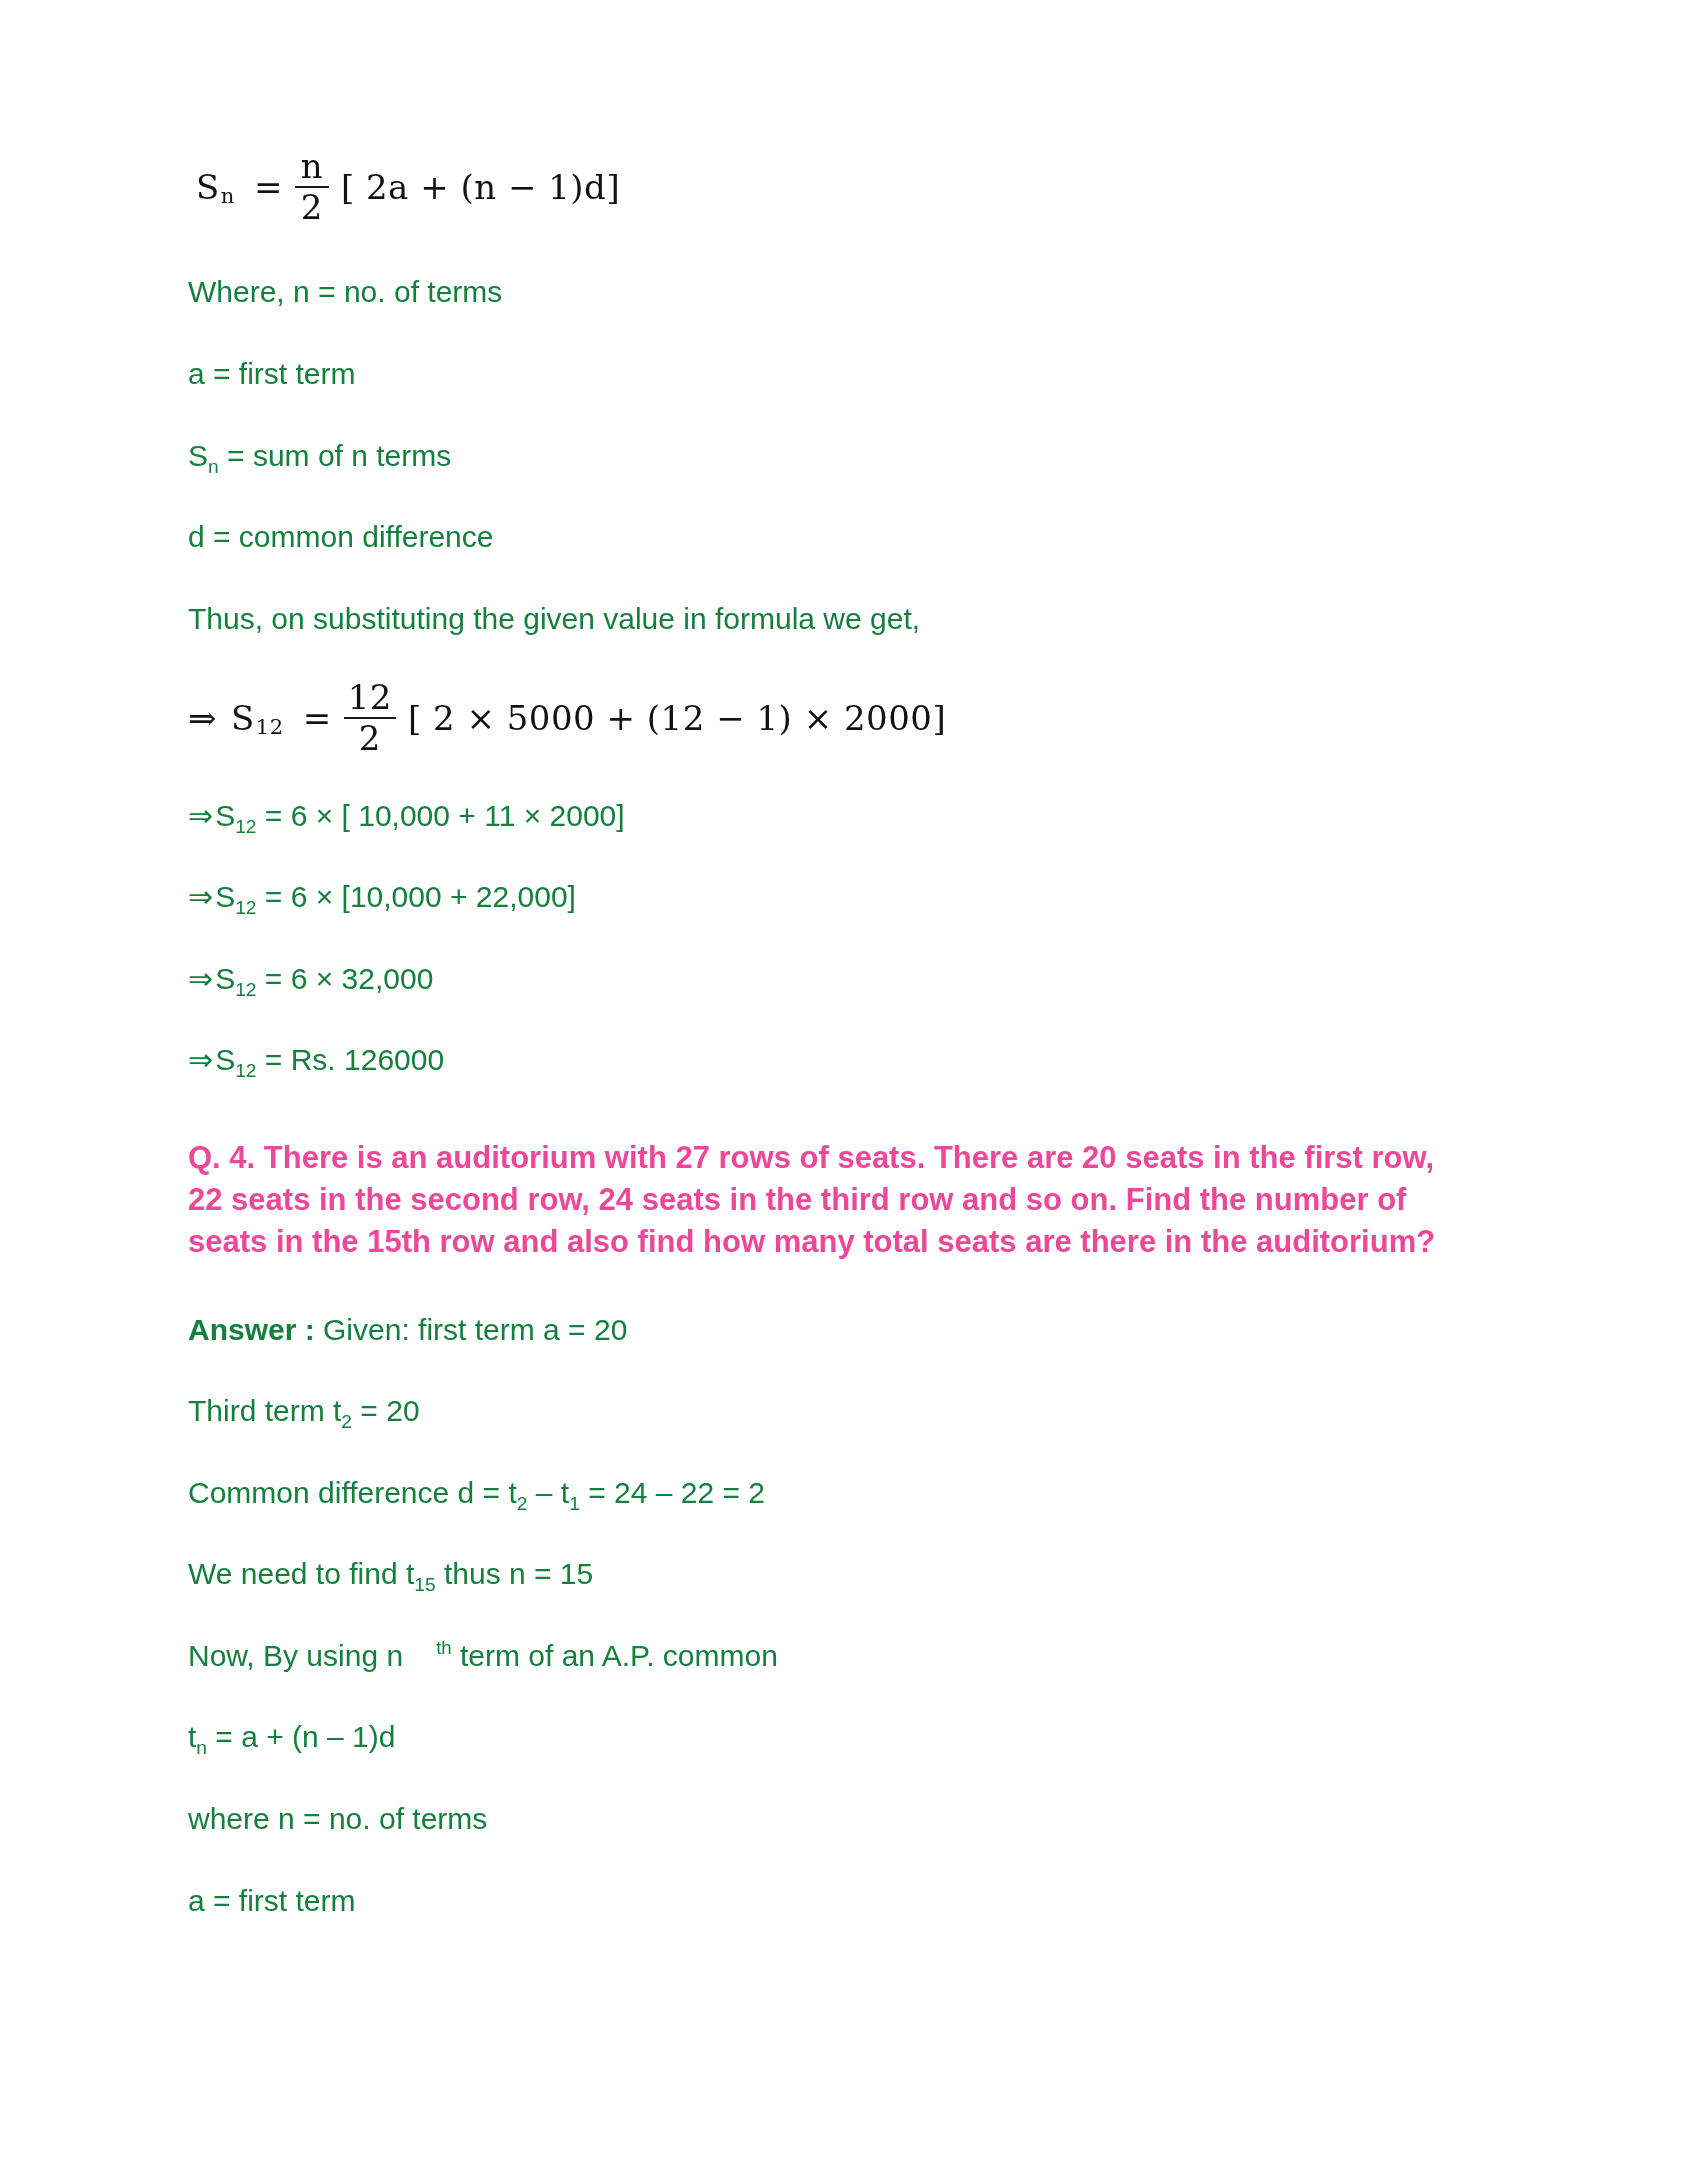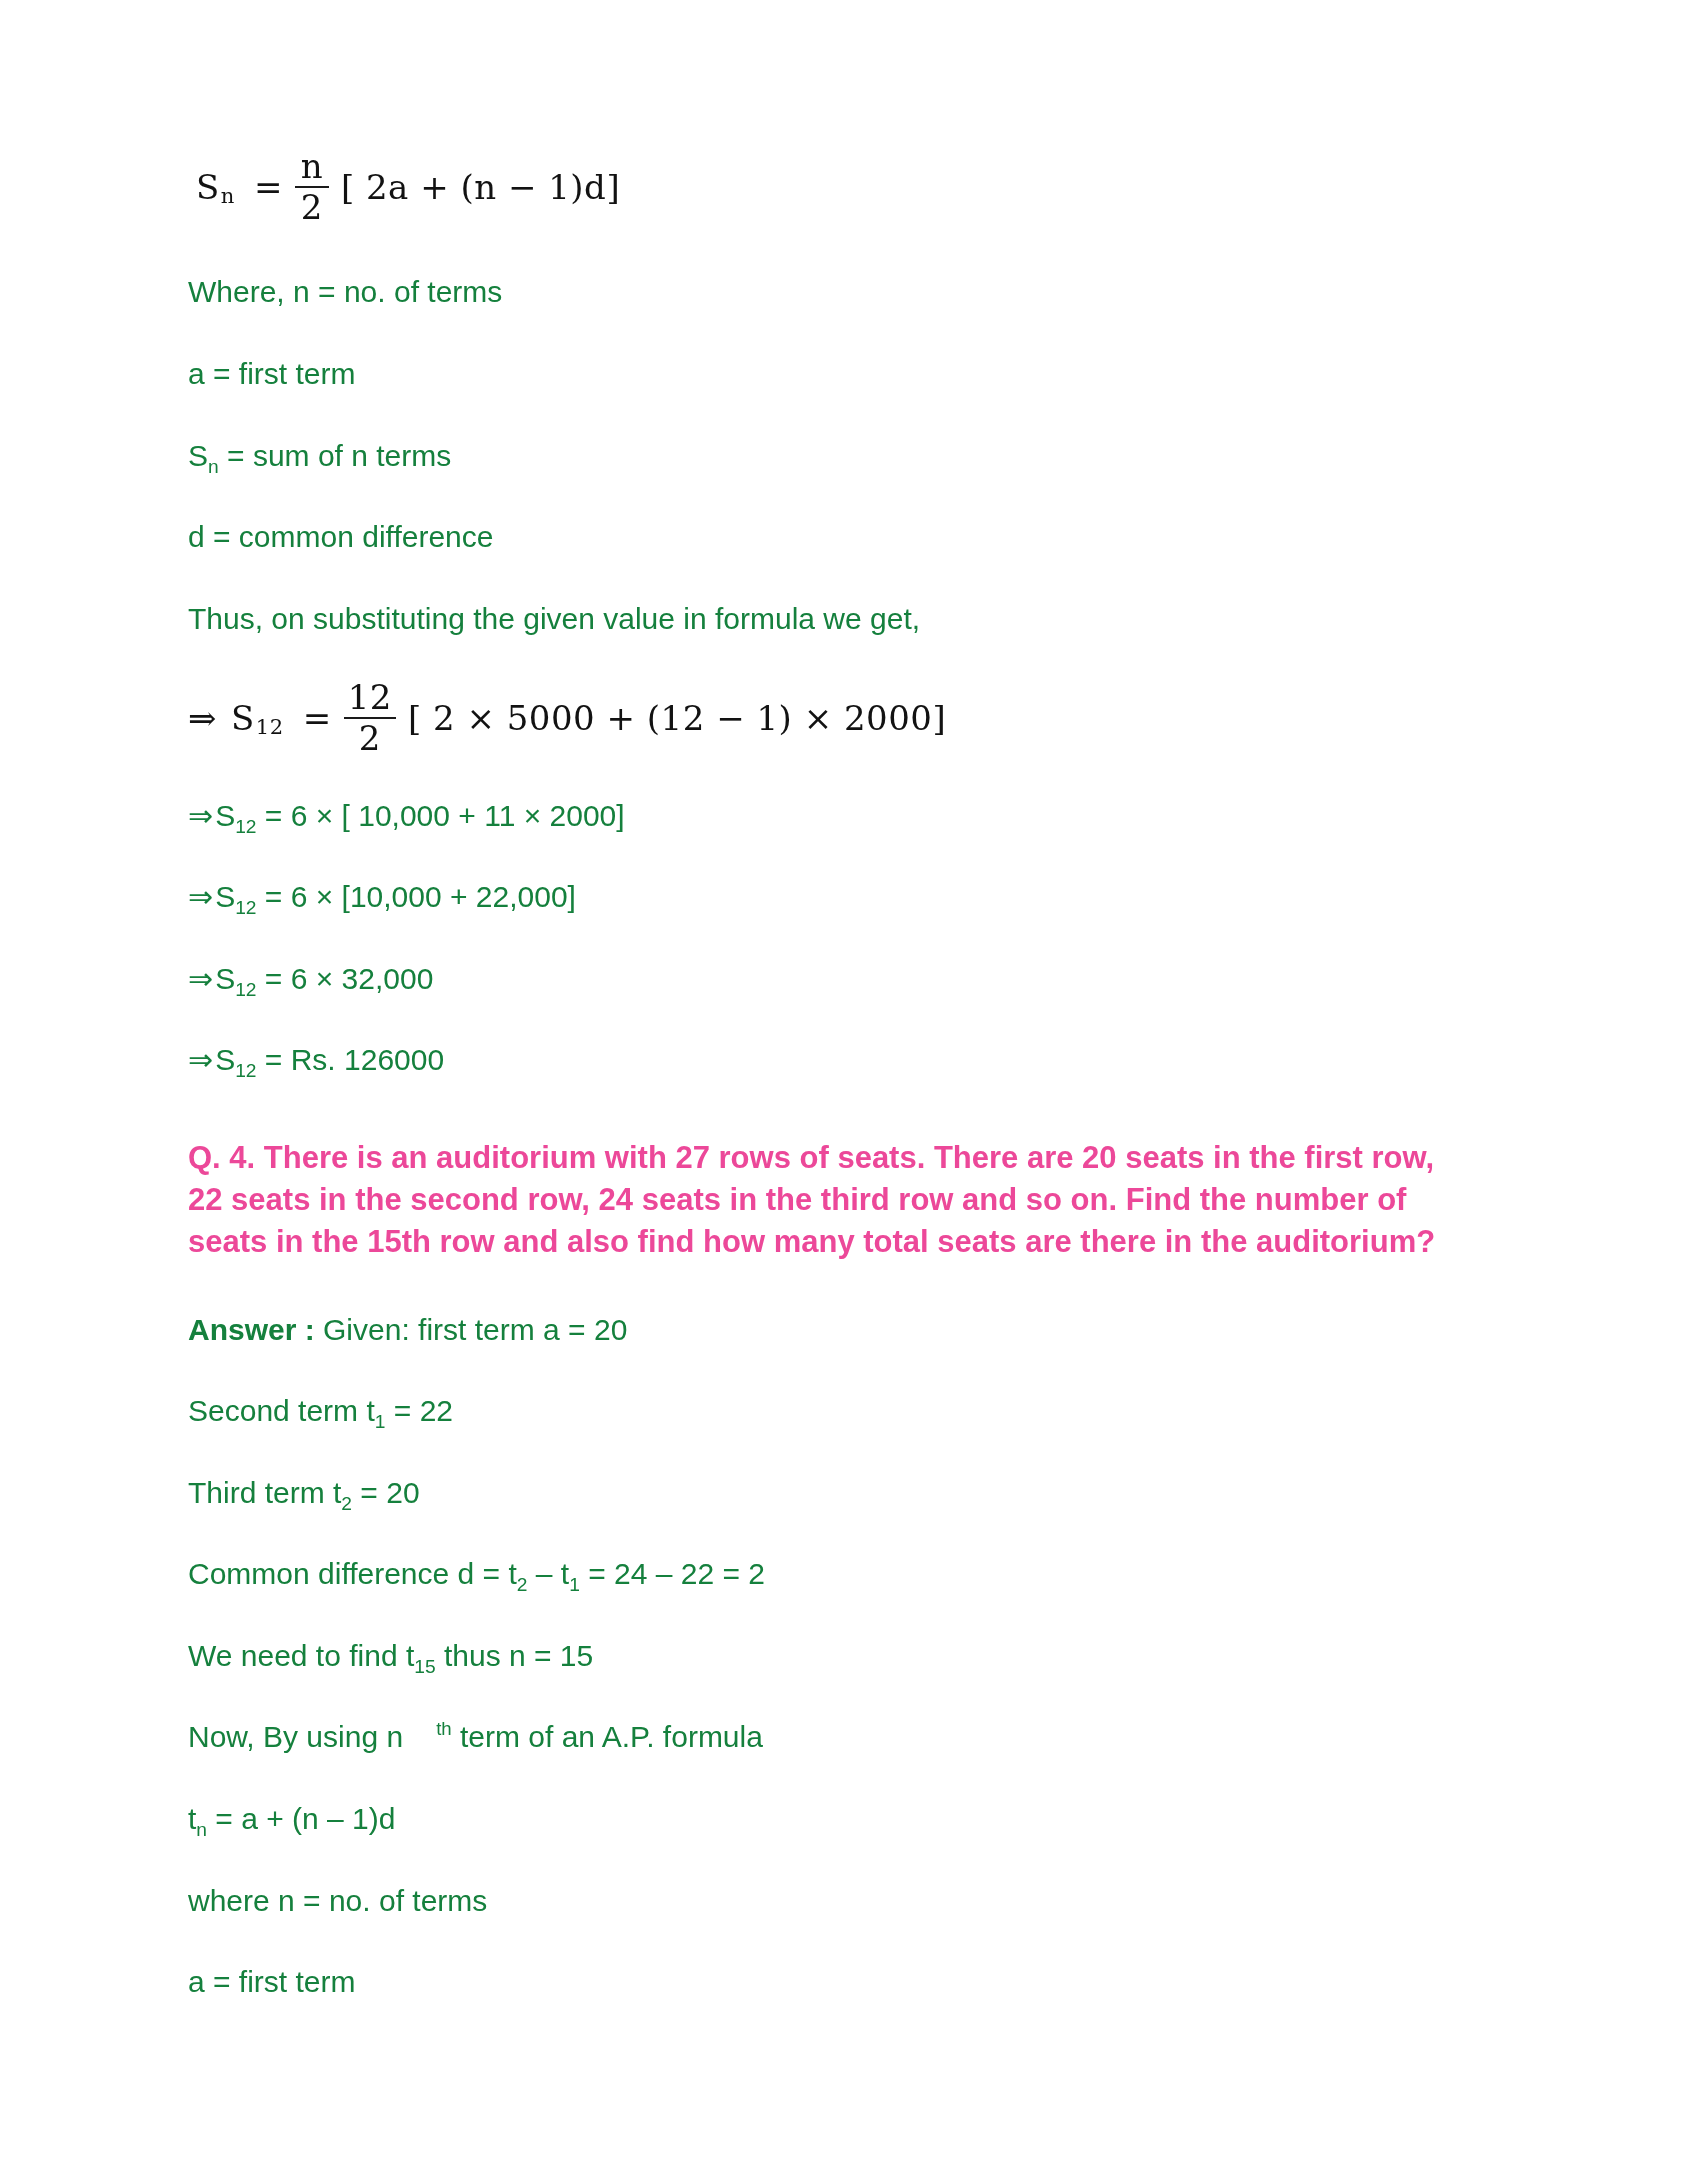--- a/index.html
+++ b/index.html
@@ -155,29 +155,28 @@
     <p class="line"><span class="arrow">⇒</span><span>S</span><sub class="sm">12</sub><span> = 6 × [10,000 + 22,000]</span></p>
 
     <p class="line"><span class="arrow">⇒</span><span>S</span><sub class="sm">12</sub><span> = 6 × 32,000</span></p>
 
     <p class="line"><span class="arrow">⇒</span><span>S</span><sub class="sm">12</sub><span> = Rs. 126000</span></p>
 
     <div class="q-block">Q. 4. There is an auditorium with 27 rows of seats. There are 20 seats in the first row, 22 seats in the second row, 24 seats in the third row and so on. Find the number of seats in the 15th row and also find how many total seats are there in the auditorium?</div>
 
     <p class="line"><span class="answer-label">Answer :</span><span> Given: first term a = 20</span></p>
 
-    <p class="line"><span>Second term t</span><sub class="sm">1</sub><span> = 22</span></p>
 
     <p class="line"><span>Third term t</span><sub class="sm">2</sub><span> = 20</span></p>
 
     <p class="line"><span>Common difference d = t</span><sub class="sm">2</sub><span> – t</span><sub class="sm">1</sub><span> = 24 – 22 = 2</span></p>
 
     <p class="line"><span>We need to find t</span><sub class="sm">15</sub><span> thus n = 15</span></p>
 
-    <p class="line"><span>Now, By using n</span><sup class="sm">th</sup><span> term of an A.P. formula</span></p>
+    <p class="line"><span>Now, By using n</span><sup class="sm">th</sup><span> term of an A.P. common</span></p>
 
     <p class="line"><span>t</span><sub class="sm">n</sub><span> = a + (n – 1)d</span></p>
 
     <p class="line">where n = no. of terms</p>
     <p class="line">a = first term</p>
 
   </div>
 </div>
 
 

